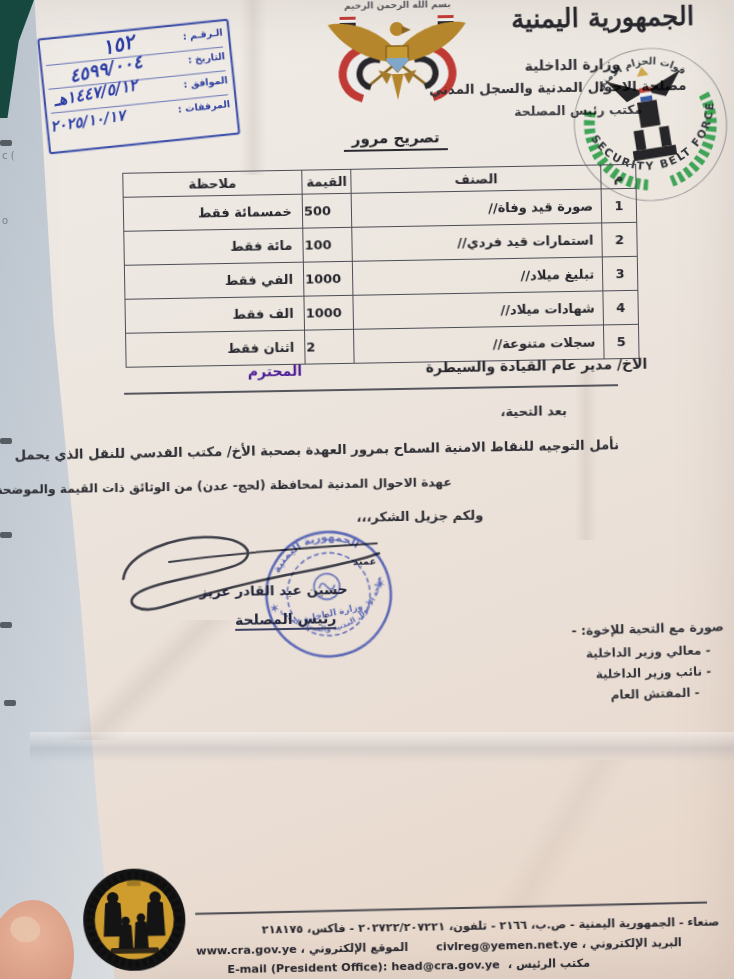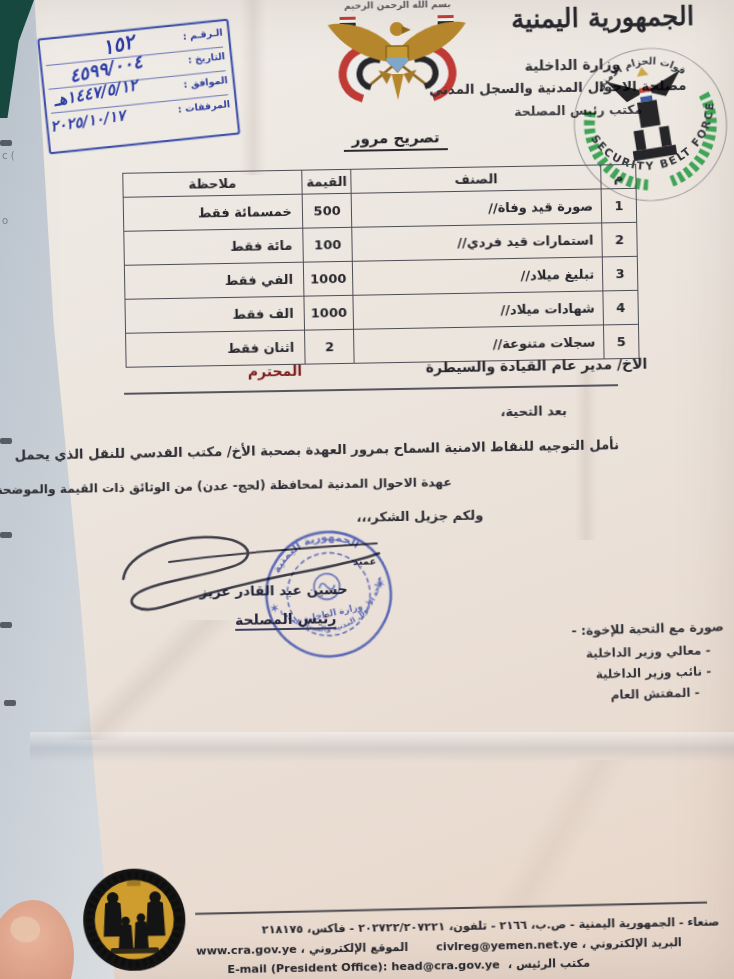--- a/index.html
+++ b/index.html
@@ -65,25 +65,25 @@
   .reg-value{position:absolute;font-size:18px;font-weight:600;font-style:italic;
      color:#2b3da5;font-family:"DejaVu Serif","Liberation Serif",serif;white-space:nowrap;}
 
   
   .permit-table{position:absolute;left:128px;top:168px;width:514px;border-collapse:collapse;direction:rtl;}
   .permit-table th,.permit-table td{border:1.4px solid #4c4c55;}
   .permit-table th{height:23px;font-size:13px;font-weight:800;color:#26262c;text-align:center;padding:0;}
   .permit-table td{height:31px;font-size:13px;color:#26262c;}
   .td-no{width:33px;text-align:center;font-weight:700;}
   .td-item{width:248px;text-align:right;padding-right:8px;font-weight:700;}
-  .td-qty{width:47px;text-align:center;font-weight:800;}
+  .td-qty{width:47px;text-align:left;font-weight:800;}
   .td-note{width:172px;text-align:right;padding-right:10px;font-weight:800;font-size:12.5px;}
 
   .addr-to{left:428px;top:360px;font-size:14px;font-weight:800;color:#26262c;}
-  .addr-hon{left:250px;top:361px;font-size:14px;font-weight:800;color:#7f1d1d;}
+  .addr-hon{left:250px;top:361px;font-size:14px;font-weight:800;color:#4c1d95;}
   .addr-line{left:126px;top:388px;width:494px;height:1.5px;background:#55555d;}
   .salutation{left:502px;top:406px;font-size:13px;font-weight:700;color:#2e2e34;}
   .body1{right:114px;top:441px;font-size:13.2px;font-weight:600;color:#2c2c32;}
   .body2{right:282px;top:476px;font-size:12.2px;font-weight:600;color:#2c2c32;}
   .closing{right:251px;top:509px;font-size:13px;font-weight:700;color:#2c2c32;}
 
   .sig-rank{left:352px;top:555px;font-size:10px;font-weight:800;color:#23263b;}
   .sig-name{left:198px;top:580px;font-size:13.5px;font-weight:800;color:#23263b;}
   .sig-title{left:233px;top:609px;font-size:14px;font-weight:800;color:#23263b;
      border-bottom:2px solid #3a3f63;padding-bottom:1px;}

